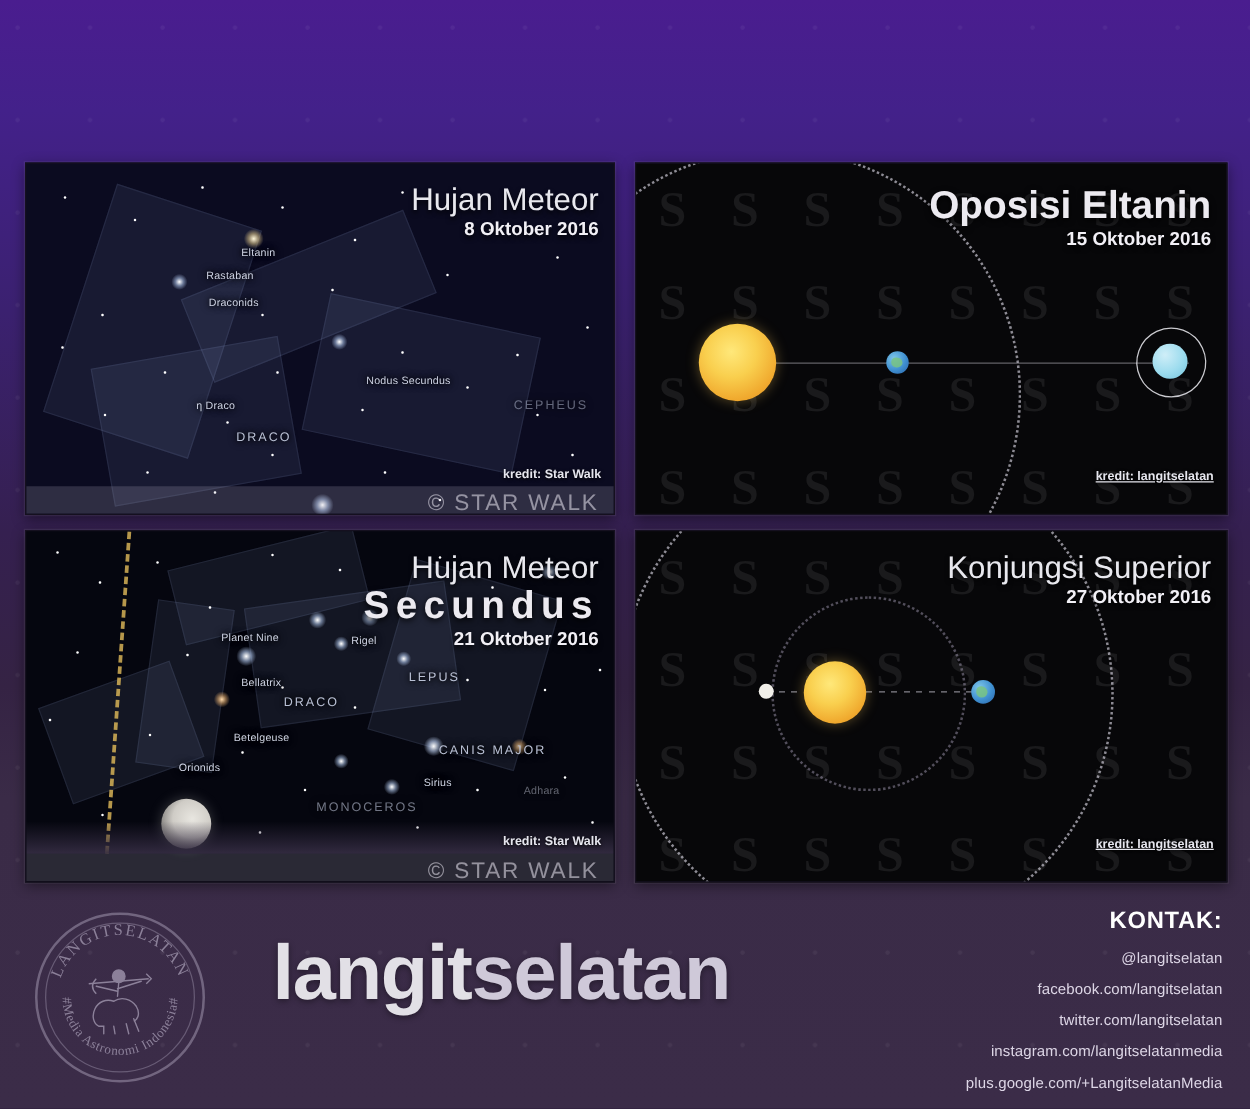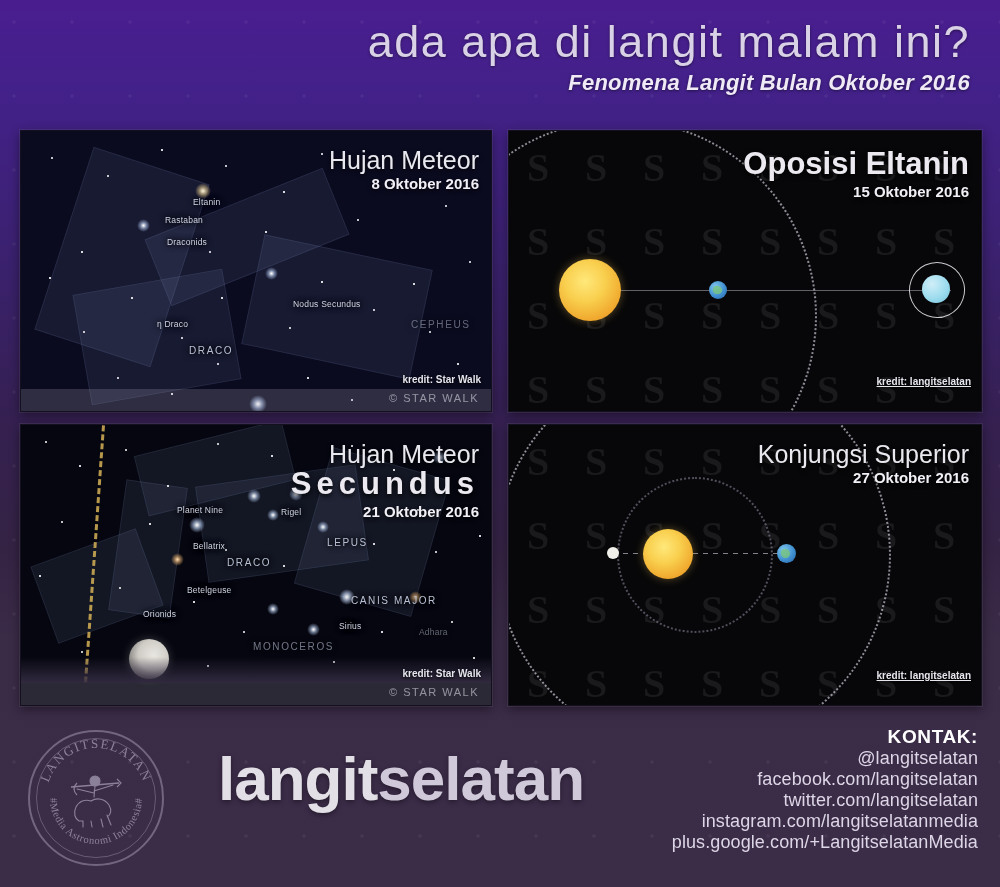--- a/index.html
+++ b/index.html
@@ -58,21 +58,21 @@
   .t2{font-size:31px;color:#eceaf0;font-weight:bold;line-height:1.1;
       text-shadow:0 2px 5px rgba(0,0,0,.9);}
   .t2.sp{letter-spacing:5px;}
   .t3{font-size:15px;color:#f2f0f6;font-weight:bold;margin-top:2px;
       text-shadow:0 2px 4px rgba(0,0,0,.85);}
   .credit{position:absolute;right:10px;bottom:26px;font-size:10px;color:#e6e6ee;
           font-weight:bold;text-shadow:0 1px 3px #000;z-index:6;}
   .credit.low{bottom:24px;text-decoration:underline;}
   .swbar{position:absolute;left:0;right:0;bottom:0;height:22px;
          background:rgba(190,185,205,.20);z-index:5;}
-  .swbar span{position:absolute;right:12px;top:3px;font-size:11px;
+  .swbar span{position:absolute;right:12px;top:3px;font-size:18px;
               color:rgba(235,232,242,.55);letter-spacing:1.5px;}
   .horizon{position:absolute;left:0;right:0;bottom:22px;height:26px;
            background:linear-gradient(180deg,rgba(60,50,75,.0),rgba(52,44,66,.95));z-index:4;}
 
   
   .orbit{position:absolute;border-radius:50%;border:2px dotted rgba(225,222,235,.62);}
   .orbit.dim{border-color:rgba(205,195,225,.38);}
   .orbit.warm{border-color:rgba(215,180,140,.55);}
   .sun{position:absolute;border-radius:50%;
        background:radial-gradient(circle at 42% 36%,#ffe87a 0%,#f9cf4e 38%,#f0a92e 72%,#e08f22 100%);
@@ -98,31 +98,27 @@
         font-size:13px;letter-spacing:1.6px;}
   .logo-arc text.small{font-size:10.5px;letter-spacing:.6px;}
   .centaur{position:absolute;left:50%;top:50%;transform:translate(-50%,-50%);
         opacity:.55;}
   .wordmark{position:absolute;left:218px;top:748px;font-size:62px;line-height:1;
         text-shadow:0 2px 5px rgba(0,0,0,.4);}
   .wm-b{color:#e2e0e6;font-weight:bold;letter-spacing:-1px;}
   .wm-l{color:#cfc9d9;font-weight:700;letter-spacing:-1px;}
   .contact{position:absolute;right:22px;top:726px;text-align:right;}
   .contact .k{font-size:19px;font-weight:bold;color:#fff;letter-spacing:.6px;}
-  .contact .c{font-size:18px;color:#ddd6e6;margin-top:0;letter-spacing:.1px;}
+  .contact .c{font-size:12px;color:#ddd6e6;margin-top:11px;letter-spacing:.1px;}
 </style>
 </head>
 <body>
 
 <div id="poster">
 
-  <div class="hdr">
-    <div class="hdr-title">ada apa di langit malam ini?</div>
-    <div class="hdr-sub">Fenomena Langit Bulan Oktober 2016</div>
-  </div>
 
   <div class="panel" id="p-draconid">
     <div class="sky">
       <div class="cons" style="left:40px;top:30px;width:120px;height:190px;transform:rotate(18deg);"></div>
       <div class="cons" style="left:130px;top:70px;width:190px;height:70px;transform:rotate(-22deg);"></div>
       <div class="cons" style="left:230px;top:120px;width:170px;height:110px;transform:rotate(12deg);"></div>
       <div class="cons" style="left:60px;top:150px;width:150px;height:110px;transform:rotate(-10deg);"></div>
       <div class="glow" style="left:174px;top:52px;width:16px;height:16px;background:radial-gradient(circle,#fff6d8 0%,rgba(255,225,150,.5) 35%,transparent 70%);"></div>
       <div class="glow" style="left:116px;top:88px;width:13px;height:13px;background:radial-gradient(circle,#fff 0%,rgba(190,215,255,.5) 35%,transparent 70%);"></div>
       <div class="glow" style="left:244px;top:136px;width:13px;height:13px;background:radial-gradient(circle,#fff 0%,rgba(190,215,255,.5) 35%,transparent 70%);"></div>

